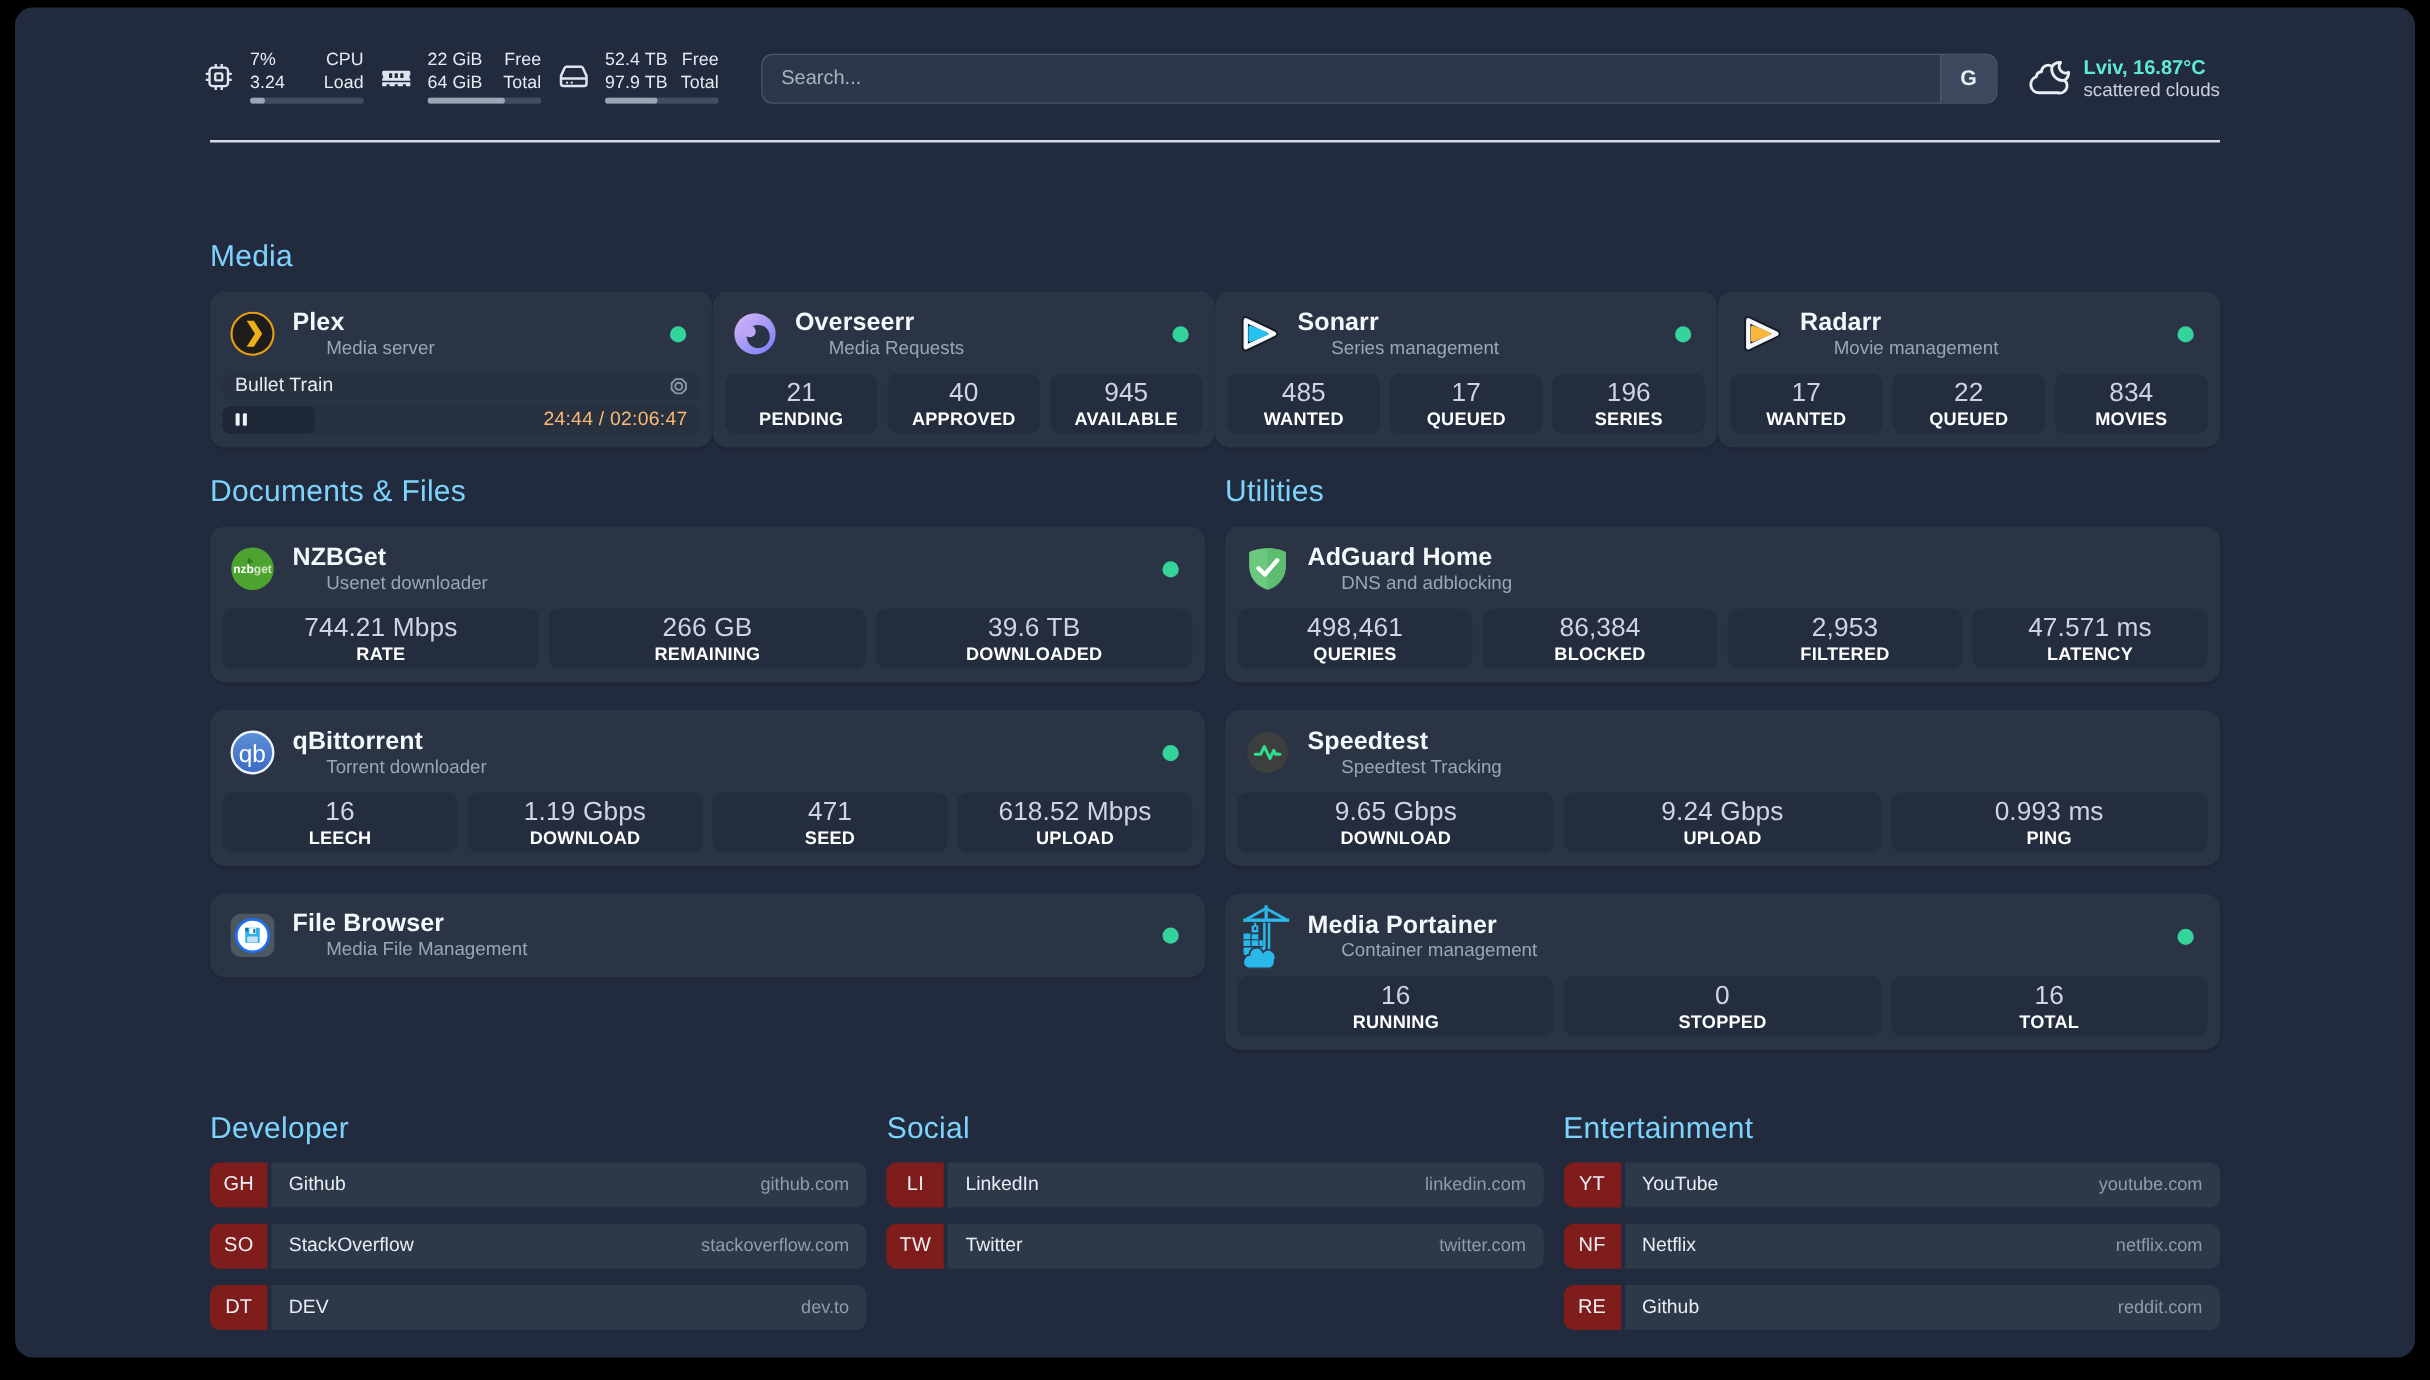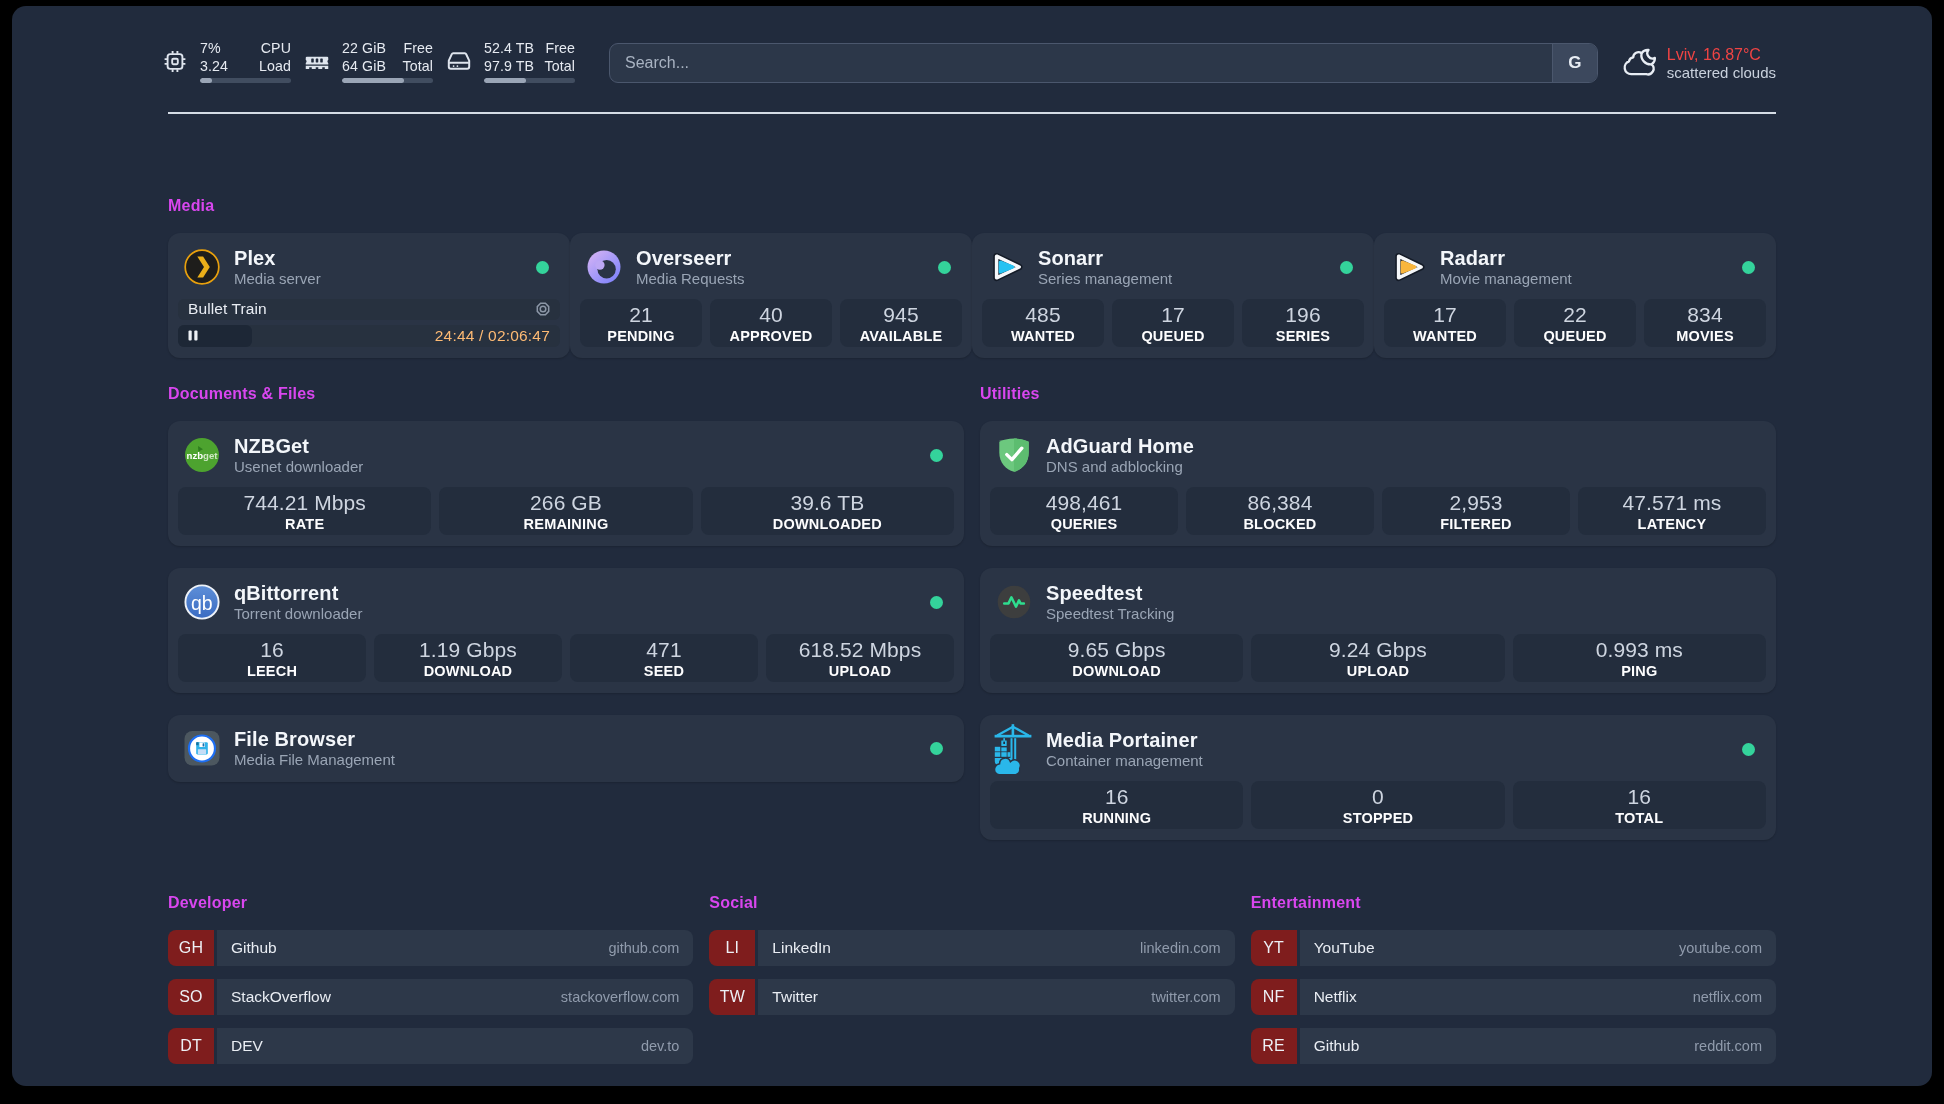--- a/index.html
+++ b/index.html
@@ -30,48 +30,48 @@
 .res-bar { height:4.5px; background:#414d60; border-radius:3px; margin-top:3px; overflow:hidden; }
 .res-bar i { display:block; height:100%; background:#9aa5b6; border-radius:3px; }
 
 .search { flex:1; margin:0 25px 0 34px; height:40px; background:#2c3749; border:1.5px solid #4b576d; border-radius:9px; display:flex; align-items:stretch; overflow:hidden; }
 .search input { flex:1; background:transparent; border:none; outline:none; color:#dce2ec; font-size:16px; padding:0 15px; font-family:inherit; }
 .search input::placeholder { color:#a9b3c2; opacity:1; }
 .g-btn { width:45px; background:#3c485d; border:none; border-left:1.5px solid #4b576d; color:#e8edf4; font-size:17px; font-weight:bold; font-family:inherit; display:flex; align-items:center; justify-content:center; cursor:pointer; }
 
 .weather { display:flex; align-items:center; gap:10px; flex:none; }
 .weather-icon { width:34px; height:30px; color:#e8edf4; }
-.weather-text .w1 { font-size:16px; line-height:19px; color:#ef4444; }
+.weather-text .w1 { font-size:16px; line-height:19px; color:#5eead4;font-weight:bold; }
 .weather-text .w2 { font-size:15px; line-height:18px; color:#c9d1dd; }
 
 .divider { height:1.5px; background:#e3e9f2; opacity:.93; margin-top:24px; }
 
 
-.section-title { font-size:16px; font-weight:700; color:#d946ef; line-height:29px; letter-spacing:.2px; }
+.section-title { font-size:24px; font-weight:400; color:#7dd3fc; line-height:29px; letter-spacing:.2px; }
 .media-section { margin-top:77px; }
 .grid4 { display:grid; grid-template-columns:repeat(4,1fr); margin-top:13px; }
 .two-col { display:grid; grid-template-columns:1fr 1fr; gap:16px; margin-top:21px; }
 .stack { display:flex; flex-direction:column; gap:22px; margin-top:13px; }
 
 .card {
   background:#2a3445; border-radius:12px;
   padding:16px 10px 11px;
   height:125px;
   position:relative;
   display:flex; flex-direction:column;
   box-shadow:0 1px 2px rgba(0,0,0,.18);
 }
 .card.slim { height:67px; padding:0 10px; justify-content:center; }
 .card-head { display:flex; align-items:center; gap:14px; height:37px; flex:none; padding:0 6px; }
 .logo { width:36px; height:36px; flex:none; }
 .logo svg { width:36px; height:36px; display:block; }
 .logo.tall svg { width:40px; height:52px; margin:-8px 0 -8px -2px; }
 .titles { display:flex; flex-direction:column; justify-content:center; }
 .titles .t { font-size:20px; font-weight:600; color:#f3f6fa; line-height:23px; letter-spacing:.1px; }
-.titles .s { font-size:15px; font-weight:400; color:#9aa5b5; line-height:18px; }
+.titles .s { font-size:15px; font-weight:400; color:#9aa5b5; line-height:18px;margin-left:27px; }
 .dot { position:absolute; top:28px; right:21px; width:13px; height:13px; border-radius:50%; background:#34d39b; }
 .card.slim .dot { top:27px; }
 
 .stats { display:grid; gap:8px; margin-top:auto; height:48px; flex:none; }
 .stats.c3 { grid-template-columns:repeat(3,1fr); }
 .stats.c4 { grid-template-columns:repeat(4,1fr); }
 .stat { background:#232d3d; border-radius:8px; display:flex; flex-direction:column; align-items:center; justify-content:center; padding-top:2px; }
 .stat .v { font-size:21px; color:#ced5e0; line-height:24px; letter-spacing:.1px; }
 .stat .l { font-size:14.5px; font-weight:700; color:#fdfdfe; line-height:18px; letter-spacing:.2px; }
 

